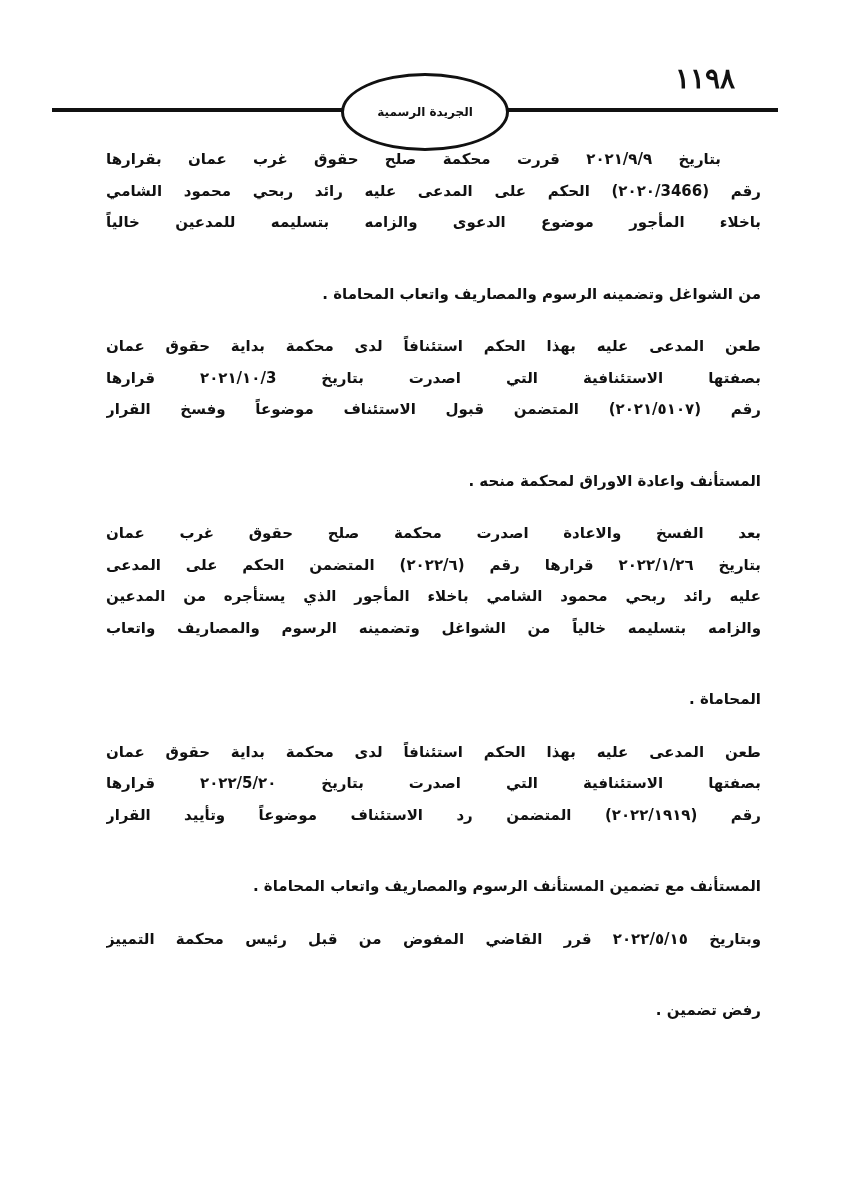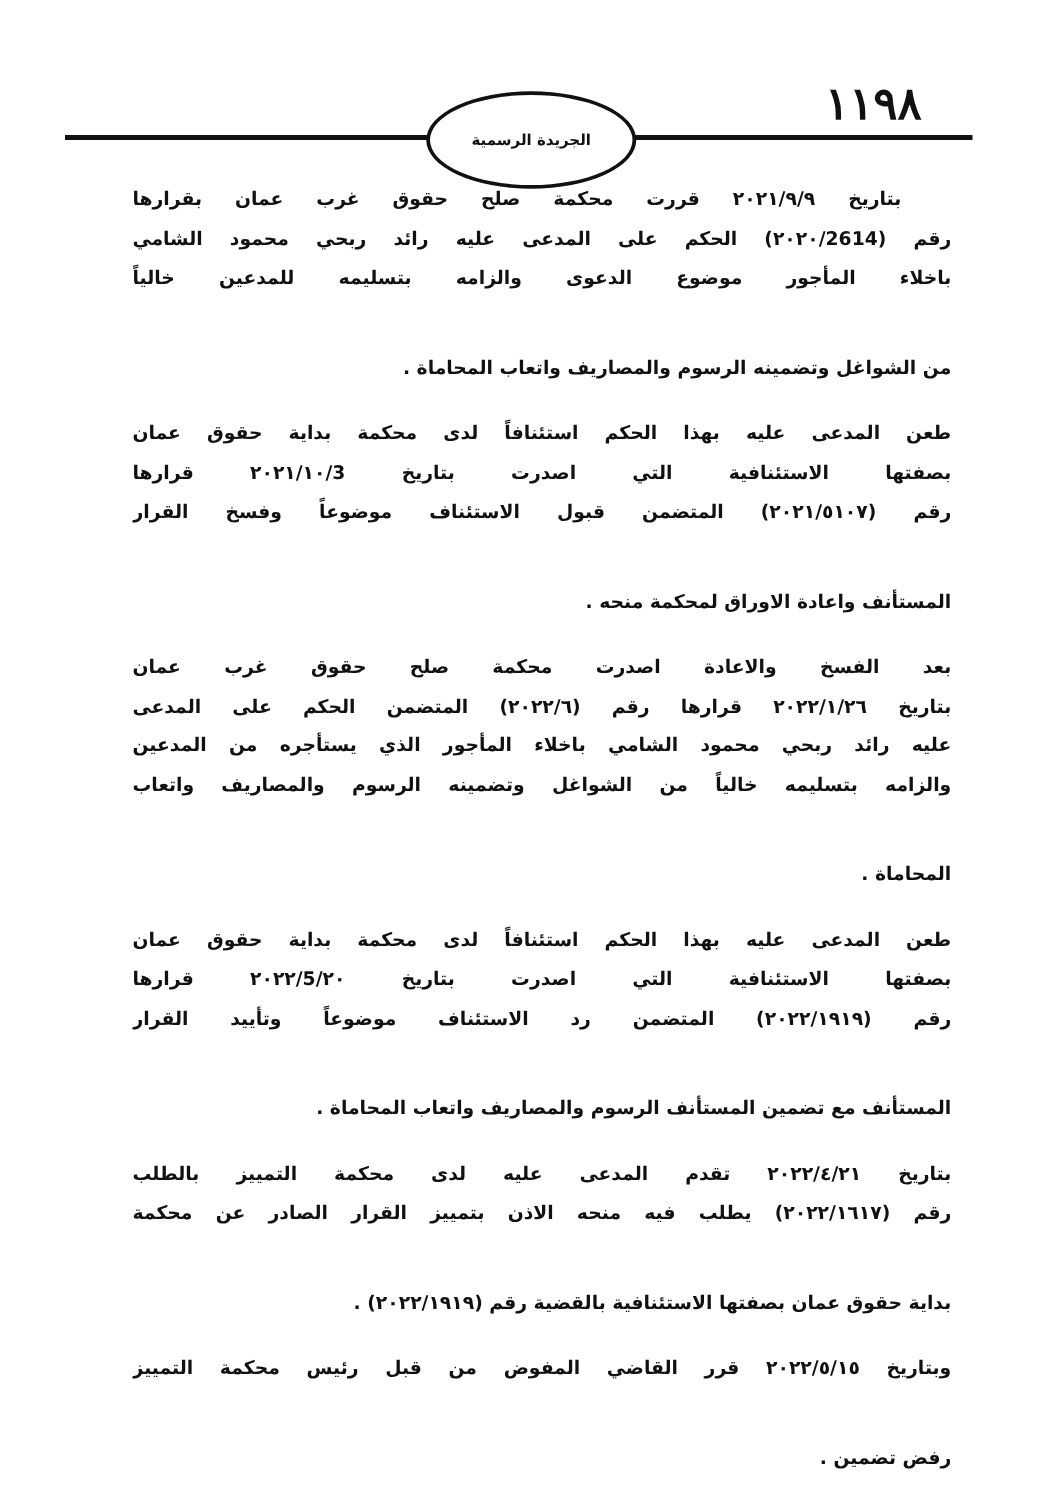--- a/index.html
+++ b/index.html
@@ -1,22 +1,22 @@
 <!DOCTYPE html>
 <html><head>
 <meta charset="utf-8">
 <style>
   html, body { margin: 0; padding: 0; }
   body {
     width: 850px; height: 1192px; background: #ffffff; position: relative; overflow: hidden;
     font-family: "DejaVu Sans", sans-serif; color: #111;
   }
   .page-number {
-    position: absolute; top: 62px; left: 660px; width: 90px; text-align: left;
-    font-family: "DejaVu Serif", serif; font-weight: bold; font-size: 36px; letter-spacing: 2px;
+    position: absolute; top: 62px; left: 660px; width: 90px; text-align: center;
+    font-family: "DejaVu Serif", serif; font-weight: bold; font-size: 28px; letter-spacing: 2px;
     color: #111; direction: rtl;
   }
   .header-rule {
     position: absolute; top: 108px; left: 52px; width: 726px; height: 4px; background: #111;
   }
   .header-ellipse {
     position: absolute; top: 73px; left: 341px; width: 162px; height: 72px;
     border: 3px solid #111; border-radius: 50%; background: #fff;
     display: flex; align-items: center; justify-content: center;
   }
@@ -40,21 +40,21 @@
 
 <div class="page-number">١١٩٨</div>
 <div class="header-rule"></div>
 <div class="header-ellipse">
   <span>الجريدة الرسمية</span>
 </div>
 
 <div class="content">
   <p class="para">
     <span class="line indent">بتاريخ ٢٠٢١/٩/٩ قررت محكمة صلح حقوق غرب عمان بقرارها</span>
-    <span class="line">رقم (٢٠٢٠/2614) الحكم على المدعى عليه رائد ربحي محمود الشامي</span>
+    <span class="line">رقم (٢٠٢٠/3466) الحكم على المدعى عليه رائد ربحي محمود الشامي</span>
     <span class="line">باخلاء المأجور موضوع الدعوى والزامه بتسليمه للمدعين خالياً</span>
     <span class="line last">من الشواغل وتضمينه الرسوم والمصاريف واتعاب المحاماة .</span>
   </p>
   <p class="para">
     <span class="line">طعن المدعى عليه بهذا الحكم استئنافاً لدى محكمة بداية حقوق عمان</span>
     <span class="line">بصفتها الاستئنافية التي اصدرت بتاريخ ٢٠٢١/١٠/3 قرارها</span>
     <span class="line">رقم (٢٠٢١/٥١٠٧) المتضمن قبول الاستئناف موضوعاً وفسخ القرار</span>
     <span class="line last">المستأنف واعادة الاوراق لمحكمة منحه .</span>
   </p>
   <p class="para">
@@ -64,21 +64,16 @@
     <span class="line">والزامه بتسليمه خالياً من الشواغل وتضمينه الرسوم والمصاريف واتعاب</span>
     <span class="line last">المحاماة .</span>
   </p>
   <p class="para">
     <span class="line">طعن المدعى عليه بهذا الحكم استئنافاً لدى محكمة بداية حقوق عمان</span>
     <span class="line">بصفتها الاستئنافية التي اصدرت بتاريخ ٢٠٢٢/5/٢٠ قرارها</span>
     <span class="line">رقم (٢٠٢٢/١٩١٩) المتضمن رد الاستئناف موضوعاً وتأييد القرار</span>
     <span class="line last">المستأنف مع تضمين المستأنف الرسوم والمصاريف واتعاب المحاماة .</span>
   </p>
   <p class="para">
-    <span class="line">بتاريخ ٢٠٢٢/٤/٢١ تقدم المدعى عليه لدى محكمة التمييز بالطلب</span>
-    <span class="line">رقم (٢٠٢٢/١٦١٧) يطلب فيه منحه الاذن بتمييز القرار الصادر عن محكمة</span>
-    <span class="line last">بداية حقوق عمان بصفتها الاستئنافية بالقضية رقم (٢٠٢٢/١٩١٩) .</span>
-  </p>
-  <p class="para">
     <span class="line">وبتاريخ ٢٠٢٢/٥/١٥ قرر القاضي المفوض من قبل رئيس محكمة التمييز</span>
     <span class="line last">رفض تضمين .</span>
   </p>
 </div>
 
 </body></html>

